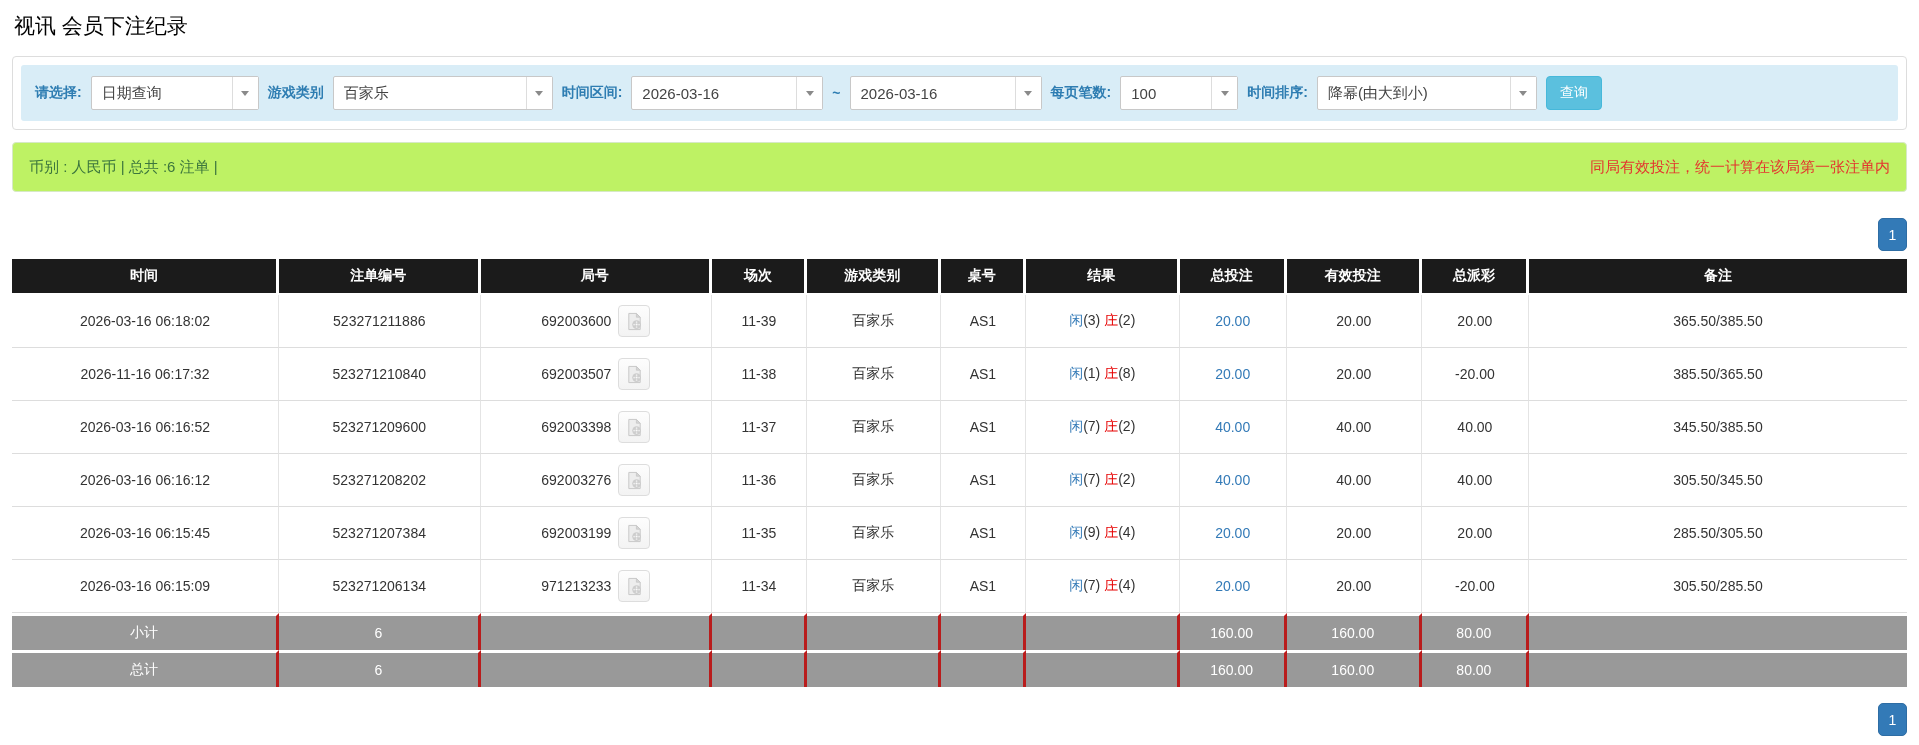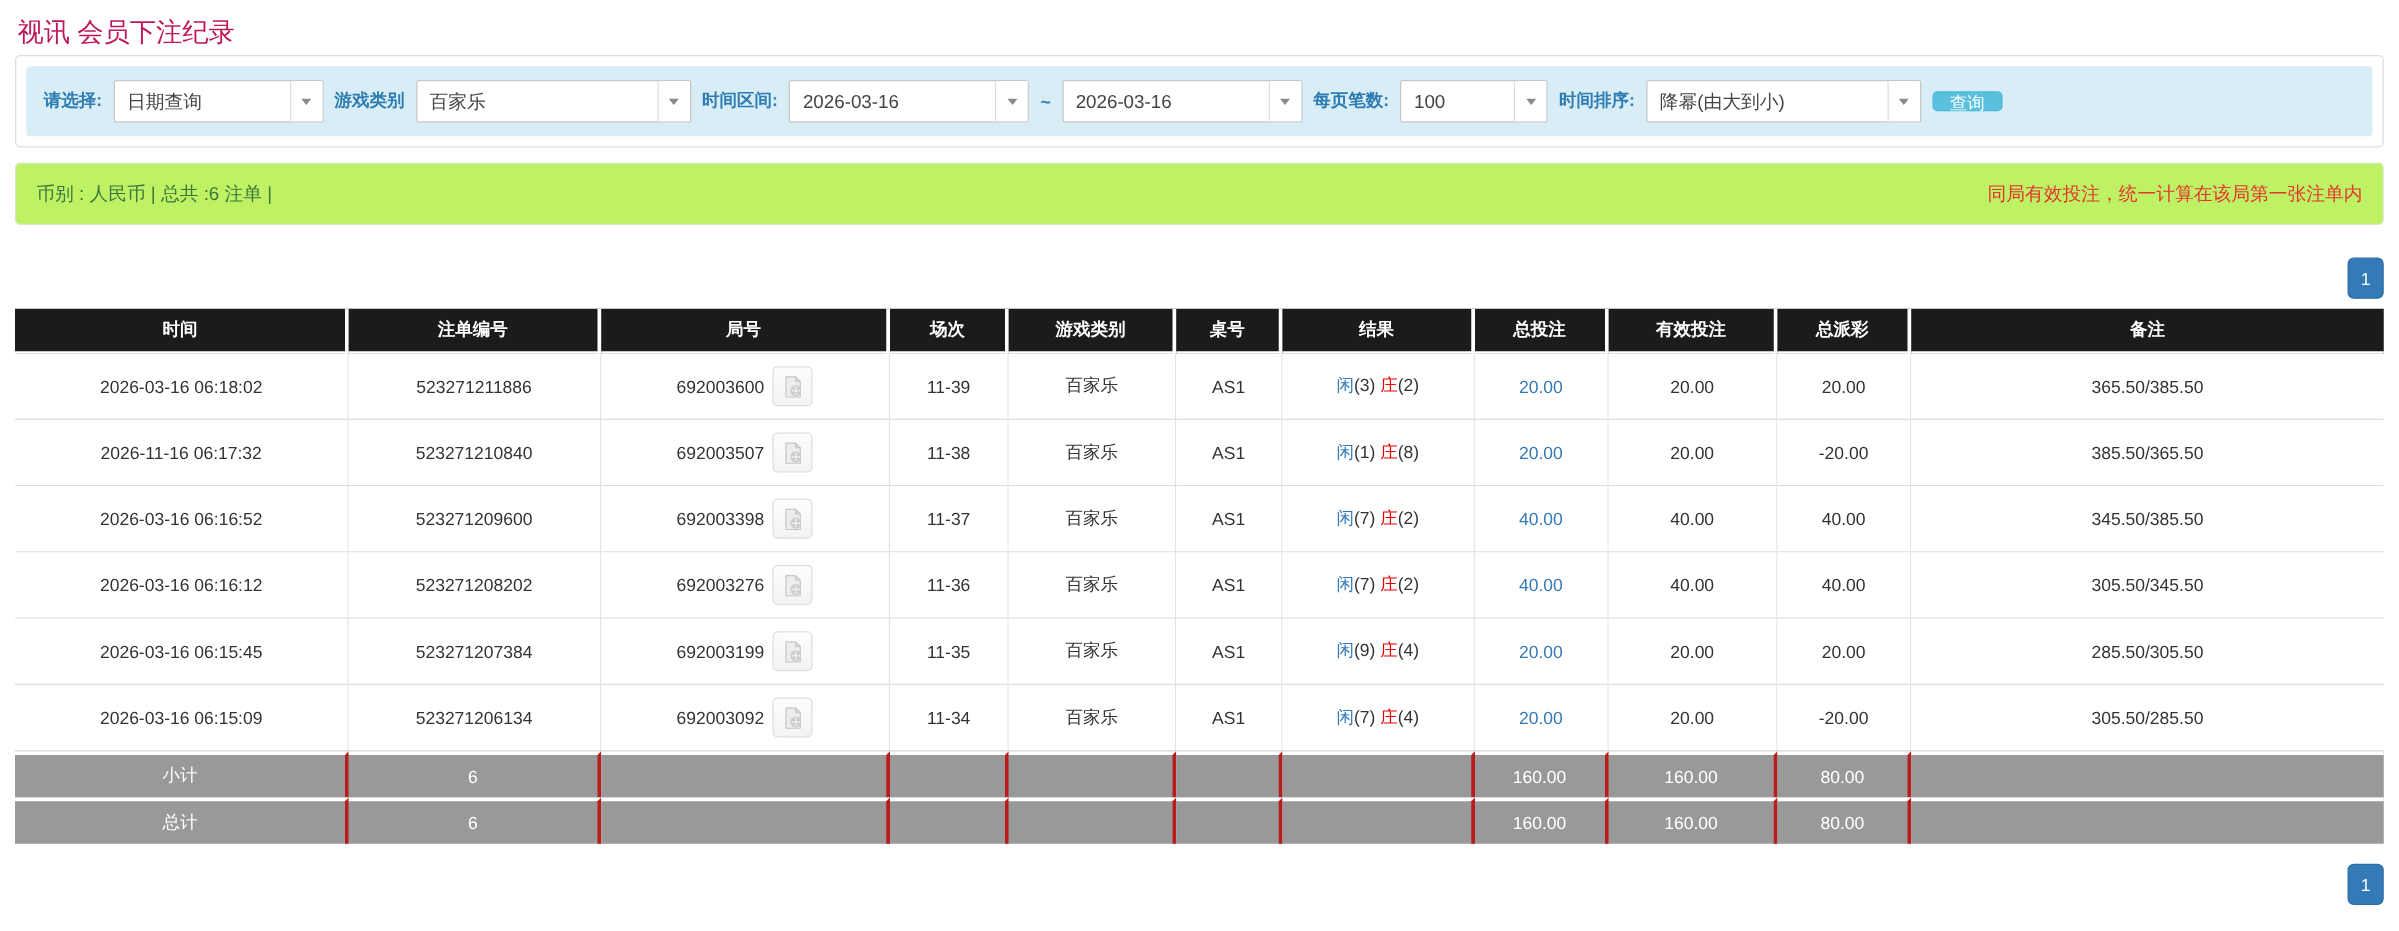--- a/index.html
+++ b/index.html
@@ -1,32 +1,32 @@
 <!DOCTYPE html>
 <html><head>
 <meta charset="utf-8">
 <style>
   * { box-sizing: border-box; margin: 0; padding: 0; }
   html, body { width: 1919px; height: 745px; background: #fff; overflow: hidden; }
   body { font-family: "Liberation Sans", "DejaVu Sans", sans-serif; color: #333; }
 
-  .page-title { font-size: 21px; font-weight: 500; color: #be185d; margin: 12px 0 4px 14px; }
+  .page-title { font-size: 21px; font-weight: 500; color: #000000; margin: 12px 0 16px 14px; }
 
   
   .filter-panel { margin: 0 12px; border: 1px solid #ddd; border-radius: 4px; padding: 8px; background: #fff; }
   .filter-bar { background: #d9edf7; border-radius: 3px; height: 56px; display: flex; align-items: center; padding: 0 14px; gap: 9px; }
   .flabel { color: #2e7db2; font-weight: bold; font-size: 14px; white-space: nowrap; }
   .combo { display: flex; align-items: stretch; background: #fff; border: 1px solid #c8c8c8; height: 34px; border-radius: 2px; cursor: pointer; }
   .combo .val { padding: 0 10px; display: flex; align-items: center; font-size: 15px; color: #444; flex: 1; white-space: nowrap; overflow: hidden; }
   .combo .arrow { width: 26px; border-left: 1px solid #ddd; display: flex; align-items: center; justify-content: center; background: #fff; }
   .tri { width: 0; height: 0; border: 4px solid transparent; border-top: 5px solid #8a8a8a; margin-top: 5px; }
   .w-select { width: 168px; } .w-game { width: 220px; } .w-date { width: 192px; gap: 28px; }
   .w-pagesize { width: 118px; } .w-sort { width: 220px; }
   .tilde { color: #2e7db2; font-weight: bold; font-size: 14px; }
-  .search-btn { background: #5bc0de; border: 1px solid #46b8da; color: #fff; height: 16px; padding: 0 13px; border-radius: 4px; font-size: 14px; cursor: pointer; }
+  .search-btn { background: #5bc0de; border: 1px solid #46b8da; color: #fff; height: 34px; padding: 0 13px; border-radius: 4px; font-size: 14px; cursor: pointer; }
 
   
   .summary-bar { margin: 12px 12px 0; background: #bef264; border: 1px solid #d6e9c6; border-radius: 4px; height: 50px; display: flex; align-items: center; justify-content: space-between; padding: 0 16px; }
   .summary-left { color: #3c763d; font-size: 15px; }
   .summary-right { color: #e4342e; font-size: 15px; }
 
   
   .pager { display: flex; justify-content: flex-end; margin: 26px 12px 8px; }
   .pager.bottom { margin: 16px 12px 0; }
   .page-btn { min-width: 29px; height: 33px; background: #337ab7; color: #fff; border: 1px solid #2e6da4; border-radius: 5px; font-size: 14px; display: flex; align-items: center; justify-content: center; cursor: pointer; }
@@ -309,21 +309,21 @@
     <td>20.00</td>
     <td>20.00</td>
     <td>285.50/305.50</td>
   </tr>
 
   <tr>
     <td>2026-03-16 06:15:09</td>
     <td>523271206134</td>
     <td>
       <span class="round-cell">
-        <span>692003092</span>
+        <span>971213233</span>
         <span class="video-btn">
           <svg width="19" height="19" viewBox="0 0 20 20" aria-hidden="true">
             <path d="M4 1.5h8l4 4v13H4z" fill="#ededed" stroke="#c6c6c6" stroke-width="1"></path>
             <path d="M12 1.5v4h4z" fill="#d6d6d6" stroke="#c6c6c6" stroke-width="0.8"></path>
             <circle cx="12.2" cy="13.2" r="4.6" fill="#cdcdcd"></circle>
             <circle cx="12.2" cy="13.2" r="1.1" fill="#fafafa"></circle>
             <circle cx="12.2" cy="10.6" r="0.9" fill="#efefef"></circle>
             <circle cx="12.2" cy="15.8" r="0.9" fill="#efefef"></circle>
             <circle cx="9.6" cy="13.2" r="0.9" fill="#efefef"></circle>
             <circle cx="14.8" cy="13.2" r="0.9" fill="#efefef"></circle>

